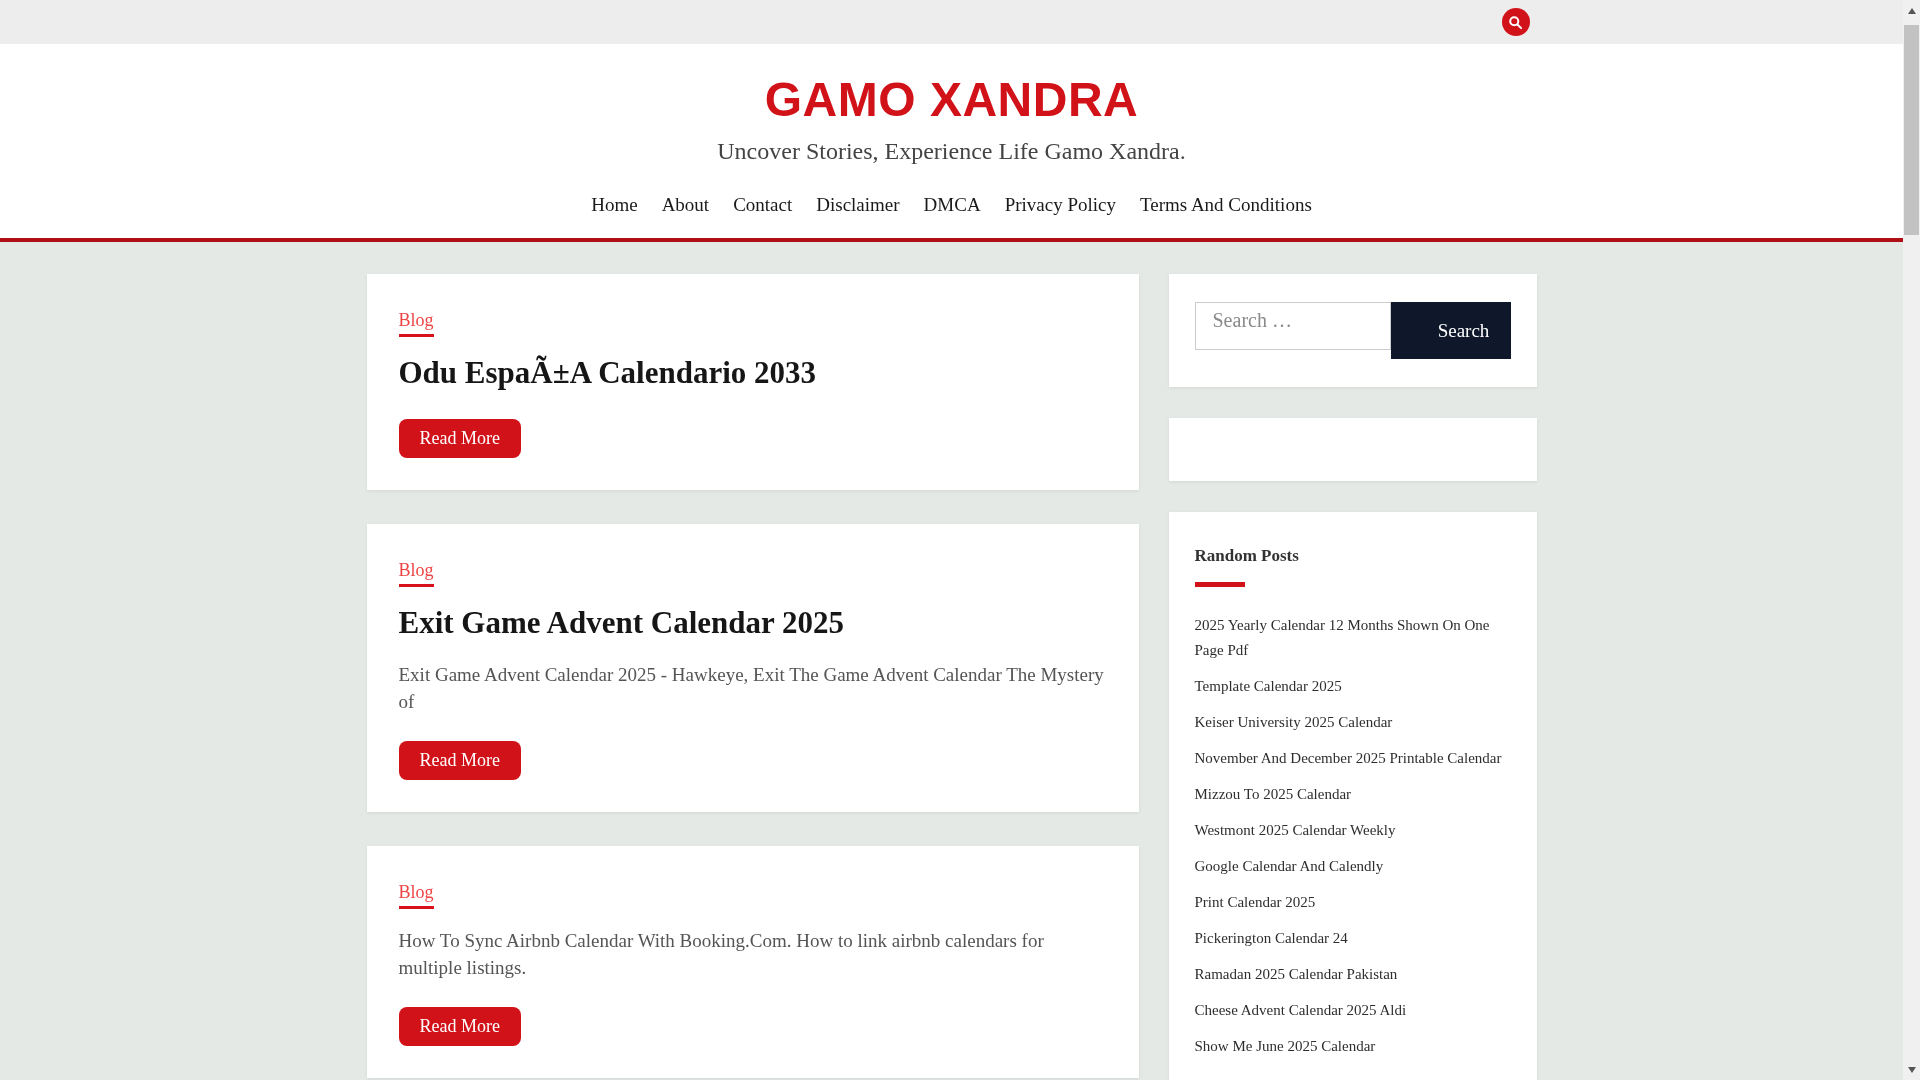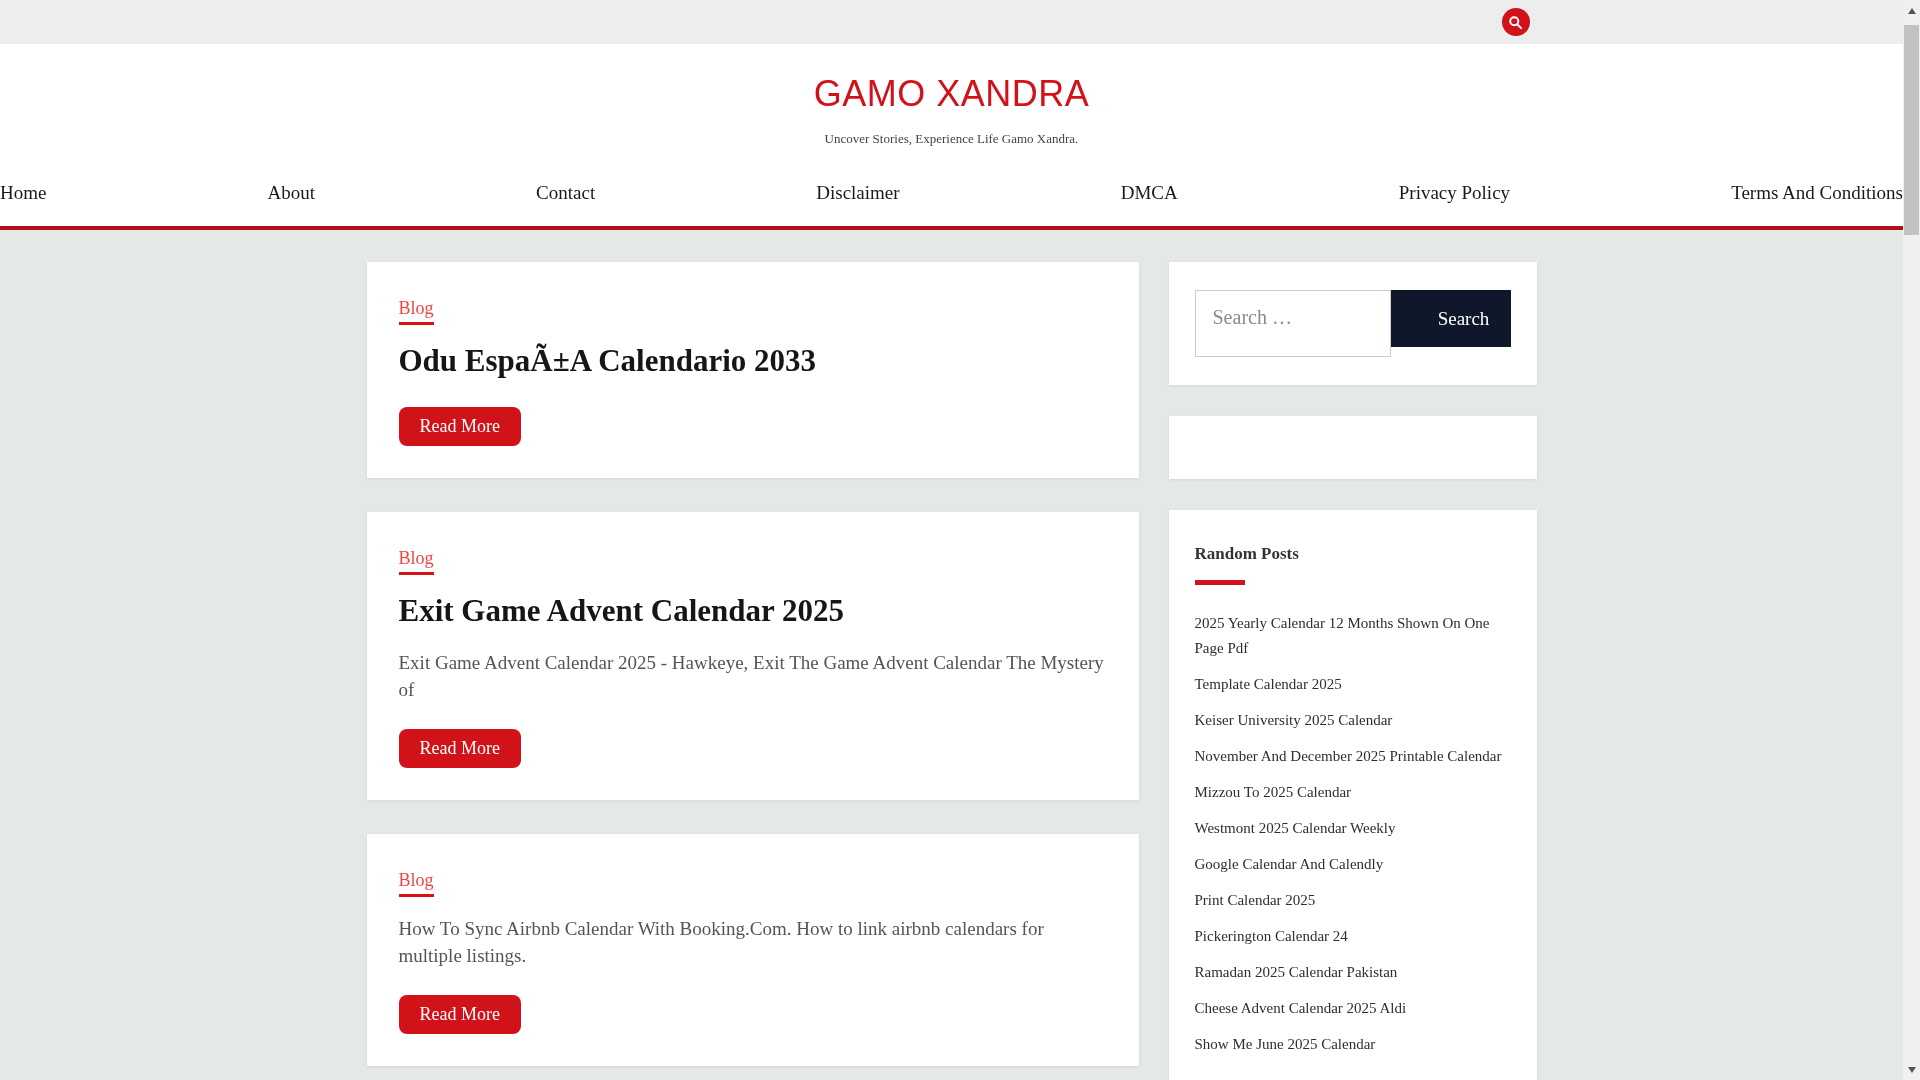--- a/index.html
+++ b/index.html
@@ -18,28 +18,28 @@
     position: absolute; right: 7px; top: 8px;
     width: 28px; height: 28px; border-radius: 50%;
     border: none; cursor: pointer;
     display: flex; align-items: center; justify-content: center;
   }
 
   
   .site-header { background: #ffffff; text-align: center; padding: 26px 0 12px; }
   .site-title {
     font-family: "Liberation Sans", sans-serif;
-    font-size: 36px; font-weight: normal; letter-spacing: 0.5px;
-    margin: 2px; line-height: 44px; text-decoration: none; display: inline-block;
-  }
-  .site-tagline { font-size: 13px; color: #444; margin: 8px 0 0; line-height: 26px; }
+    font-size: 48px; font-weight: bold; letter-spacing: 0.5px;
+    margin: 8px; line-height: 44px; text-decoration: none; display: inline-block;
+  }
+  .site-tagline { font-size: 24px; color: #444; margin: 8px 0 0; line-height: 26px; }
 
   
   .navbar { background: #ffffff; padding: 18px 0 22px; }
-  .nav-list { display: flex; justify-content: space-between; gap: 24px; list-style: none; margin: 0; padding: 0; }
+  .nav-list { display: flex; justify-content: center; gap: 24px; list-style: none; margin: 0; padding: 0; }
   .nav-list a { font-size: 19px; color: #1a1a1a; text-decoration: none; cursor: pointer; }
   .nav-rule { height: 4px; border: none; margin: 0; }
 
   
   .content { width: 1170px; margin: 0 auto; padding-top: 32px; display: flex; gap: 30px; align-items: flex-start; }
   .main-col { width: 772px; }
   .sidebar { width: 368px; }
 
   
   .post-card {
@@ -56,21 +56,21 @@
     display: inline-block; margin-top: 26px; padding: 9px 21px;
     color: #fff; font-size: 18px; text-decoration: none;
     border-radius: 8px; cursor: pointer;
   }
 
   
   .widget { background: #fff; box-shadow: 0 1px 3px rgba(0,0,0,0.08); margin-bottom: 31px; }
   .widget.search-widget { padding: 28px 26px; }
   .search-form { display: flex; }
   .search-input {
-    flex: 1; height: 67px; border: 1px solid #cccccc; background: #fff;
+    flex: 1; height: 48px; border: 1px solid #cccccc; background: #fff;
     font-family: "Liberation Serif", serif; font-size: 20px; color: #333;
     padding: 0 0 12px 17px; outline: none; min-width: 0;
   }
   .search-input::placeholder { color: #8a8a8a; }
   .search-btn {
     width: 120px; height: 57px; border: none; color: #fff;
     font-family: "Liberation Serif", serif; font-size: 19px; cursor: pointer;
   }
   .widget.empty-widget { height: 63px; }
   .widget.random-widget { padding: 30px 26px 44px; margin-bottom: 0; }

